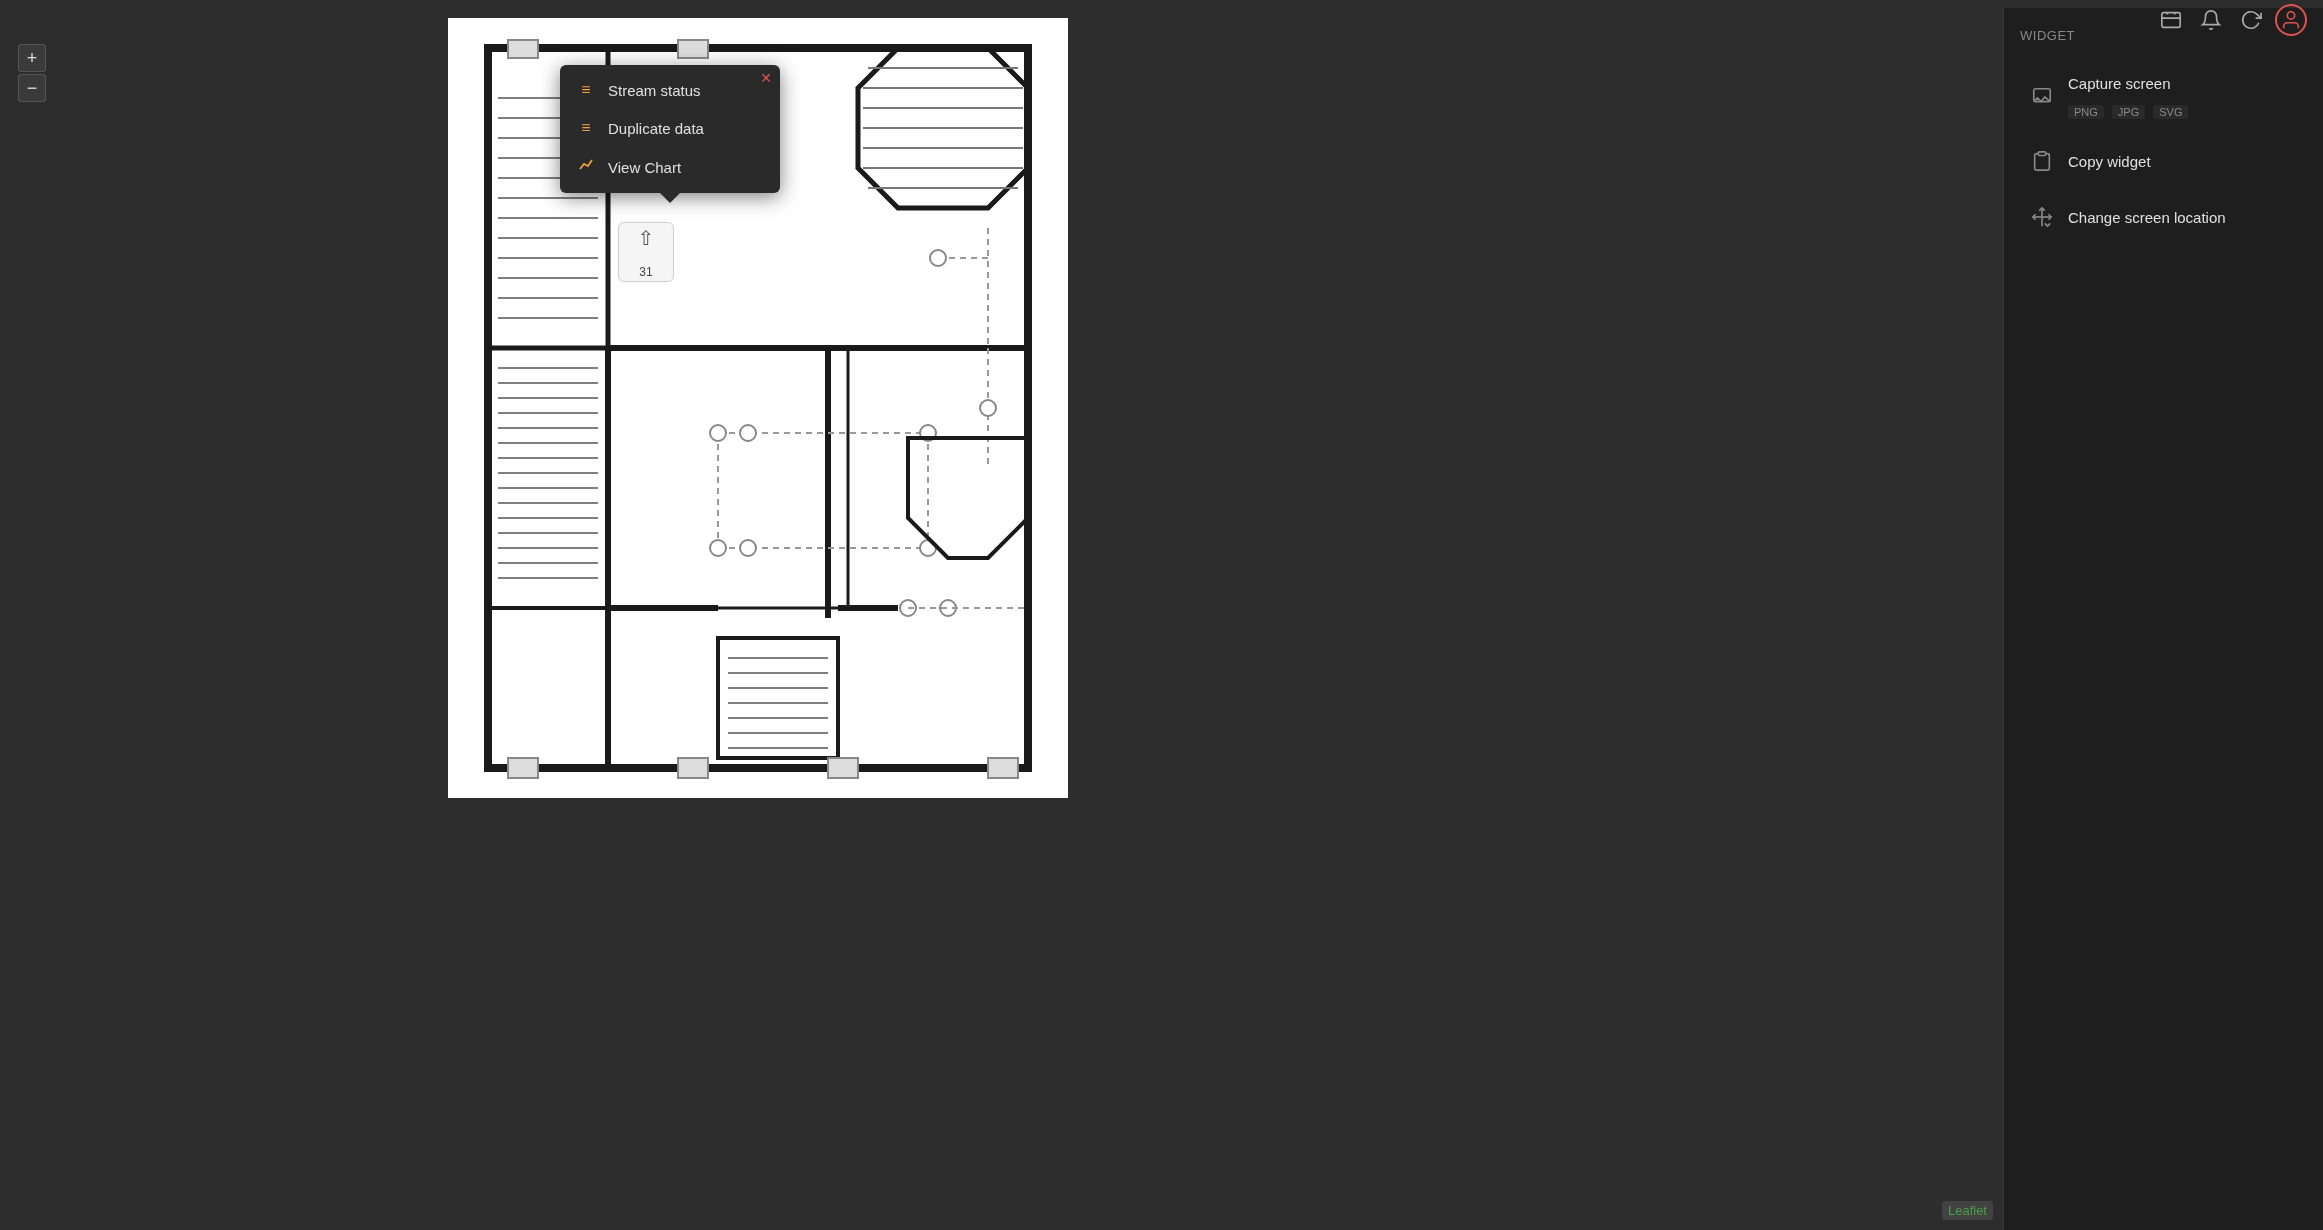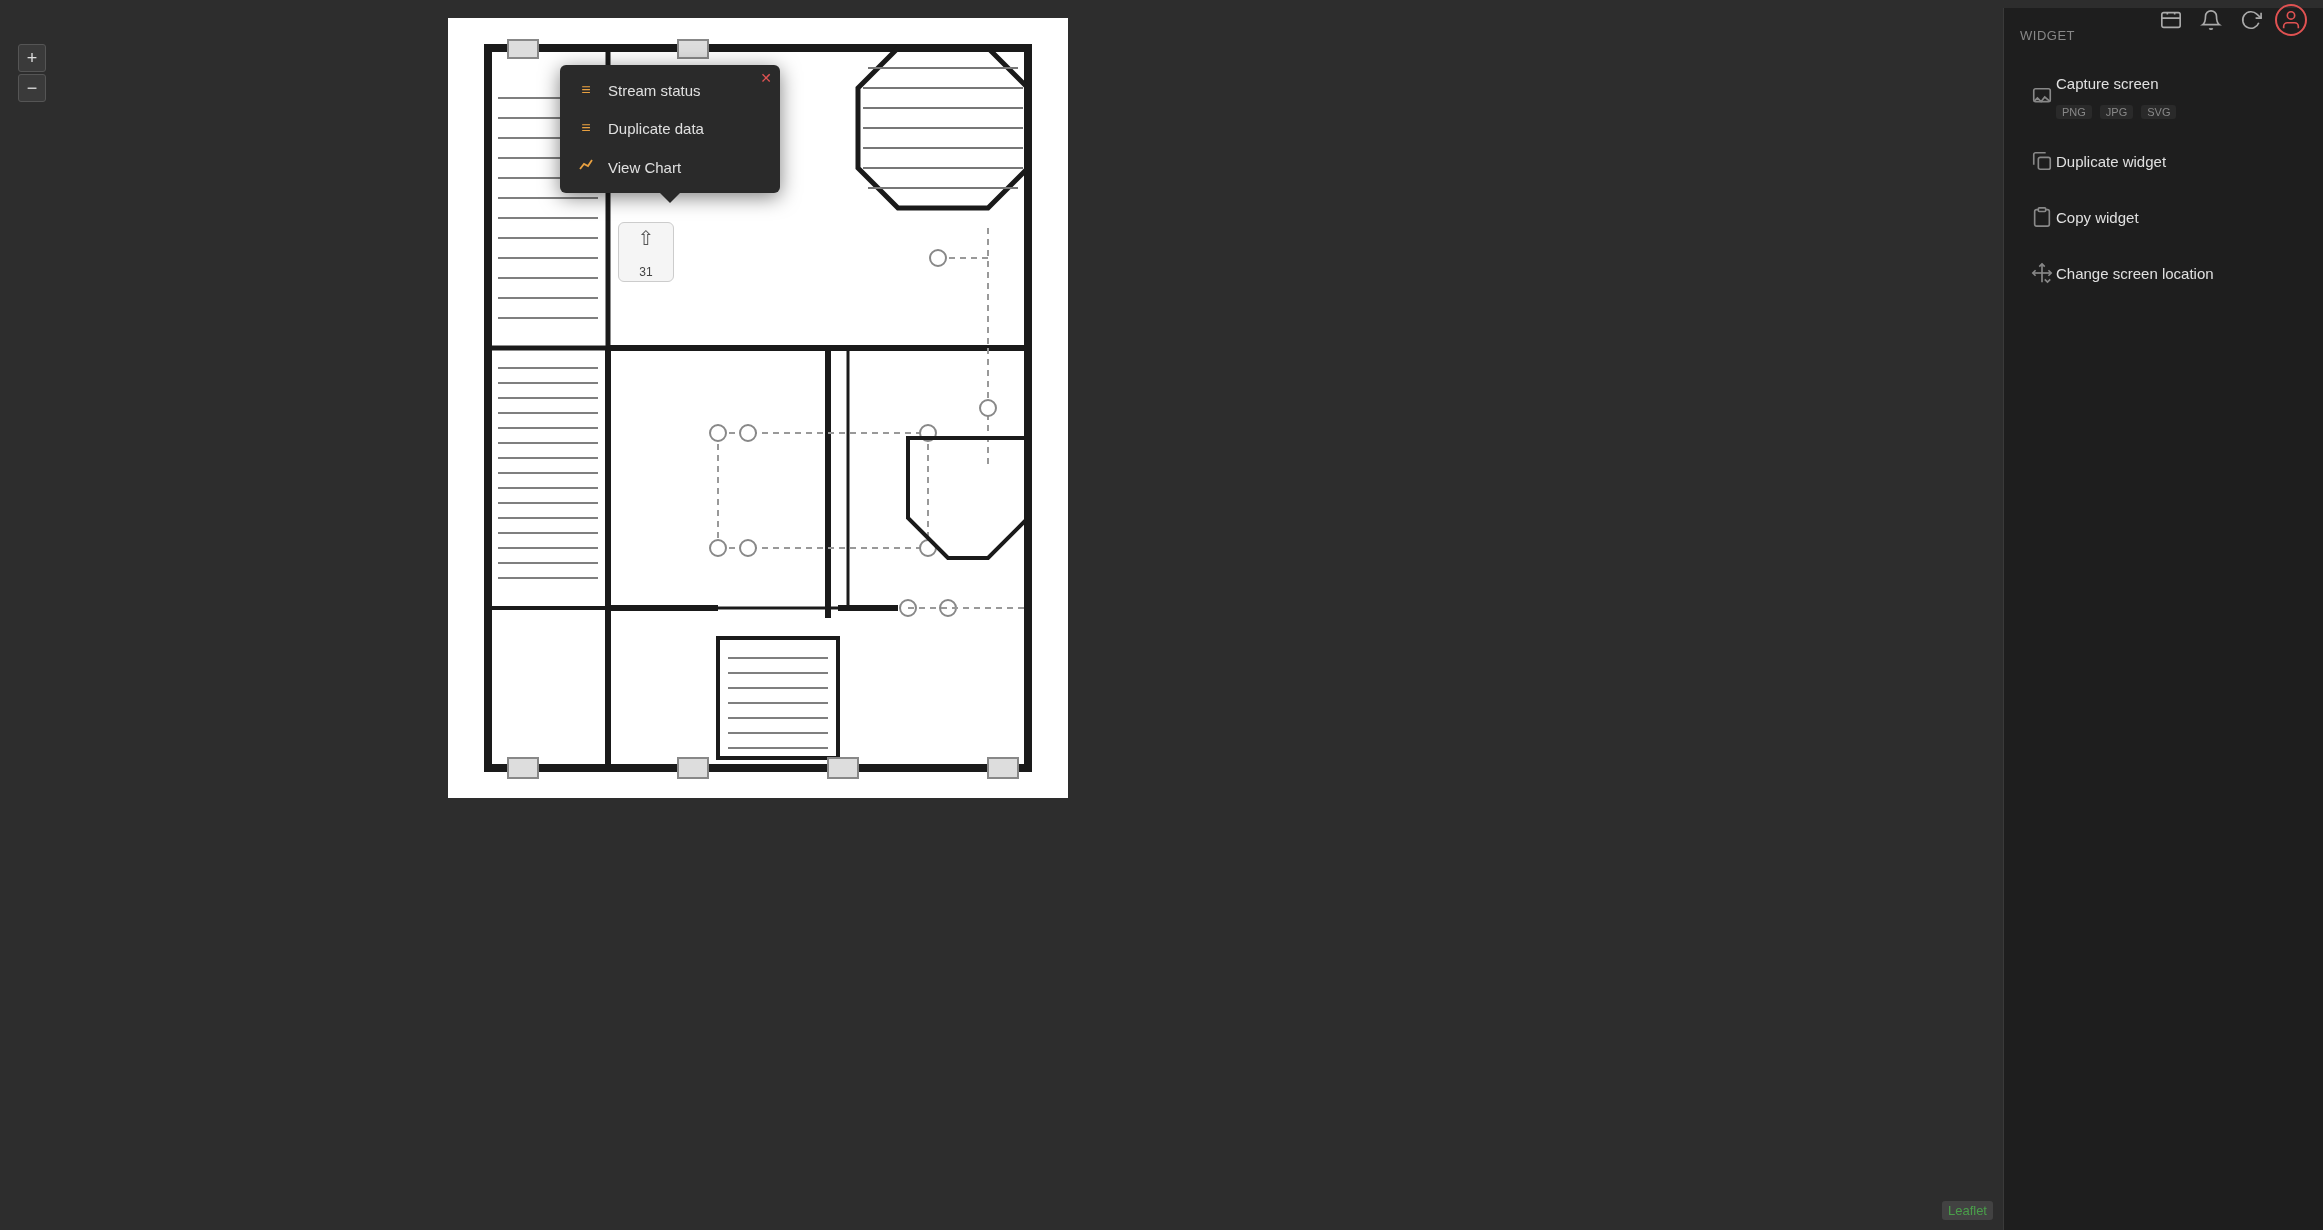--- a/index.html
+++ b/index.html
@@ -172,20 +172,21 @@
       color: #888;
       font-size: 13px;
       margin-bottom: 20px;
       text-transform: uppercase;
       letter-spacing: 0.5px;
     }
 
     .panel-item {
       display: flex;
       align-items: center;
+      gap: 12px;
       padding: 12px 8px;
       cursor: pointer;
       border-radius: 4px;
       margin-bottom: 4px;
     }
     .panel-item-icon {
       width: 28px;
       height: 28px;
       display: flex;
       align-items: center;
@@ -408,31 +409,20 @@
     <div class="panel-item-content">
       <div class="panel-item-label">Capture screen</div>
       <div class="panel-item-sublabels">
         <span class="panel-sublabel">PNG</span>
         <span class="panel-sublabel">JPG</span>
         <span class="panel-sublabel">SVG</span>
       </div>
     </div>
   </div>
 
-  <div class="panel-item">
-    <div class="panel-item-icon">
-      <svg width="22" height="22" viewBox="0 0 24 24" fill="none" stroke="#888" stroke-width="1.8">
-        <rect x="8" y="8" width="13" height="13" rx="2"></rect>
-        <path d="M3 16V5a2 2 0 0 1 2-2h11"></path>
-      </svg>
-    </div>
-    <div class="panel-item-content">
-      <div class="panel-item-label">Duplicate widget</div>
-    </div>
-  </div>
 
   <div class="panel-item">
     <div class="panel-item-icon">
       <svg width="22" height="22" viewBox="0 0 24 24" fill="none" stroke="#888" stroke-width="1.8">
         <path d="M16 4h2a2 2 0 0 1 2 2v14a2 2 0 0 1-2 2H6a2 2 0 0 1-2-2V6a2 2 0 0 1 2-2h2"></path>
         <rect x="8" y="2" width="8" height="4" rx="1"></rect>
       </svg>
     </div>
     <div class="panel-item-content">
       <div class="panel-item-label">Copy widget</div>

